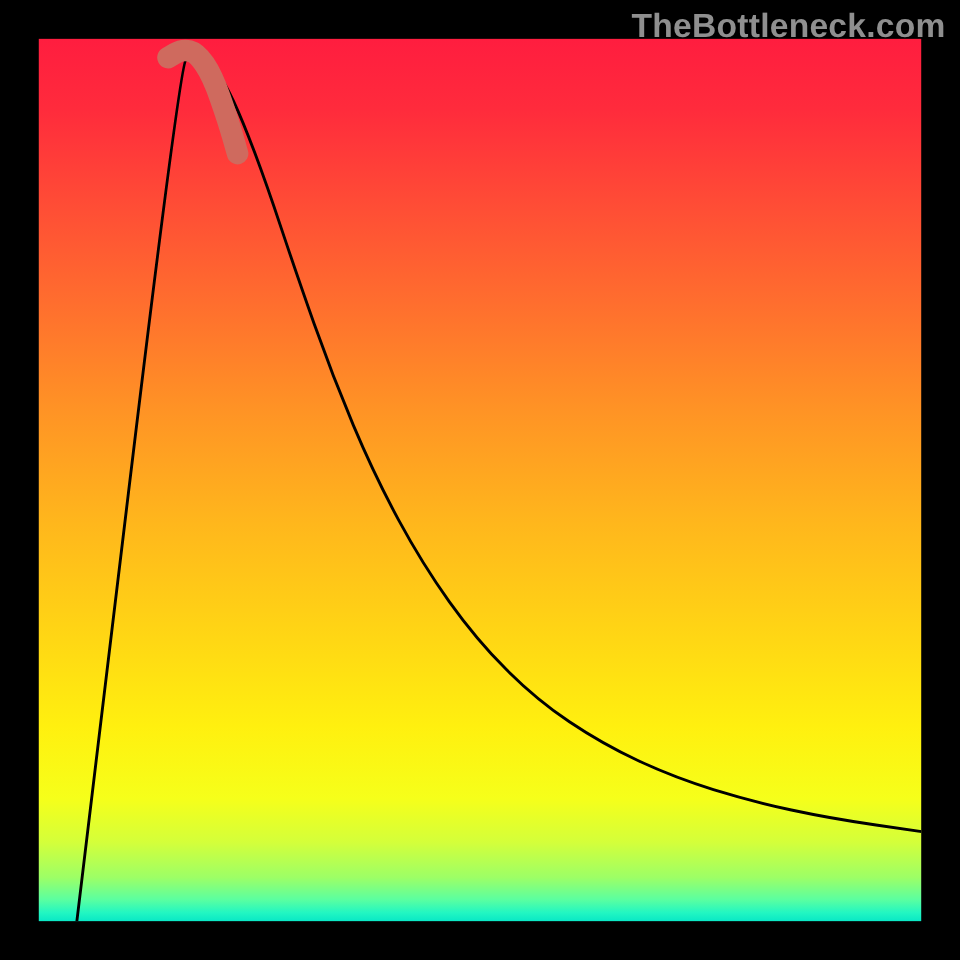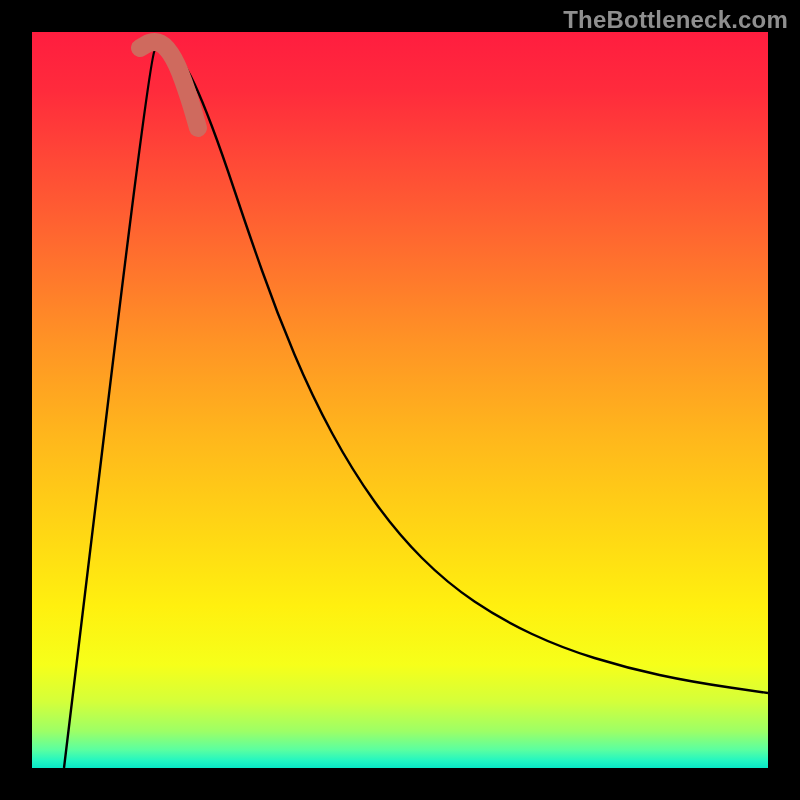--- a/index.html
+++ b/index.html
@@ -31,21 +31,21 @@
     left: 0;
     top: 0;
     width: 100%;
     height: 100%;
   }
   .watermark {
     position: absolute;
     top: 6px;
     right: 12px;
     font-family: Arial, Helvetica, sans-serif;
-    font-size: 24px;
+    font-size: 28px;
     font-weight: 600;
     color: #8f8f8f;
     letter-spacing: 0.2px;
   }
   svg.curve {
     position: absolute;
     left: 0;
     top: 0;
     width: 100%;
     height: 100%;

